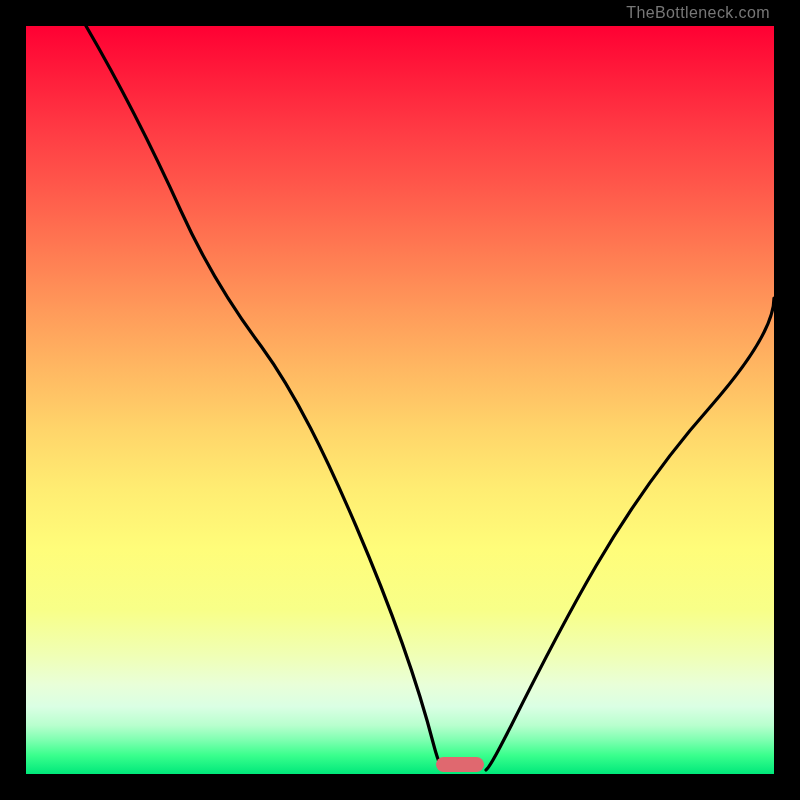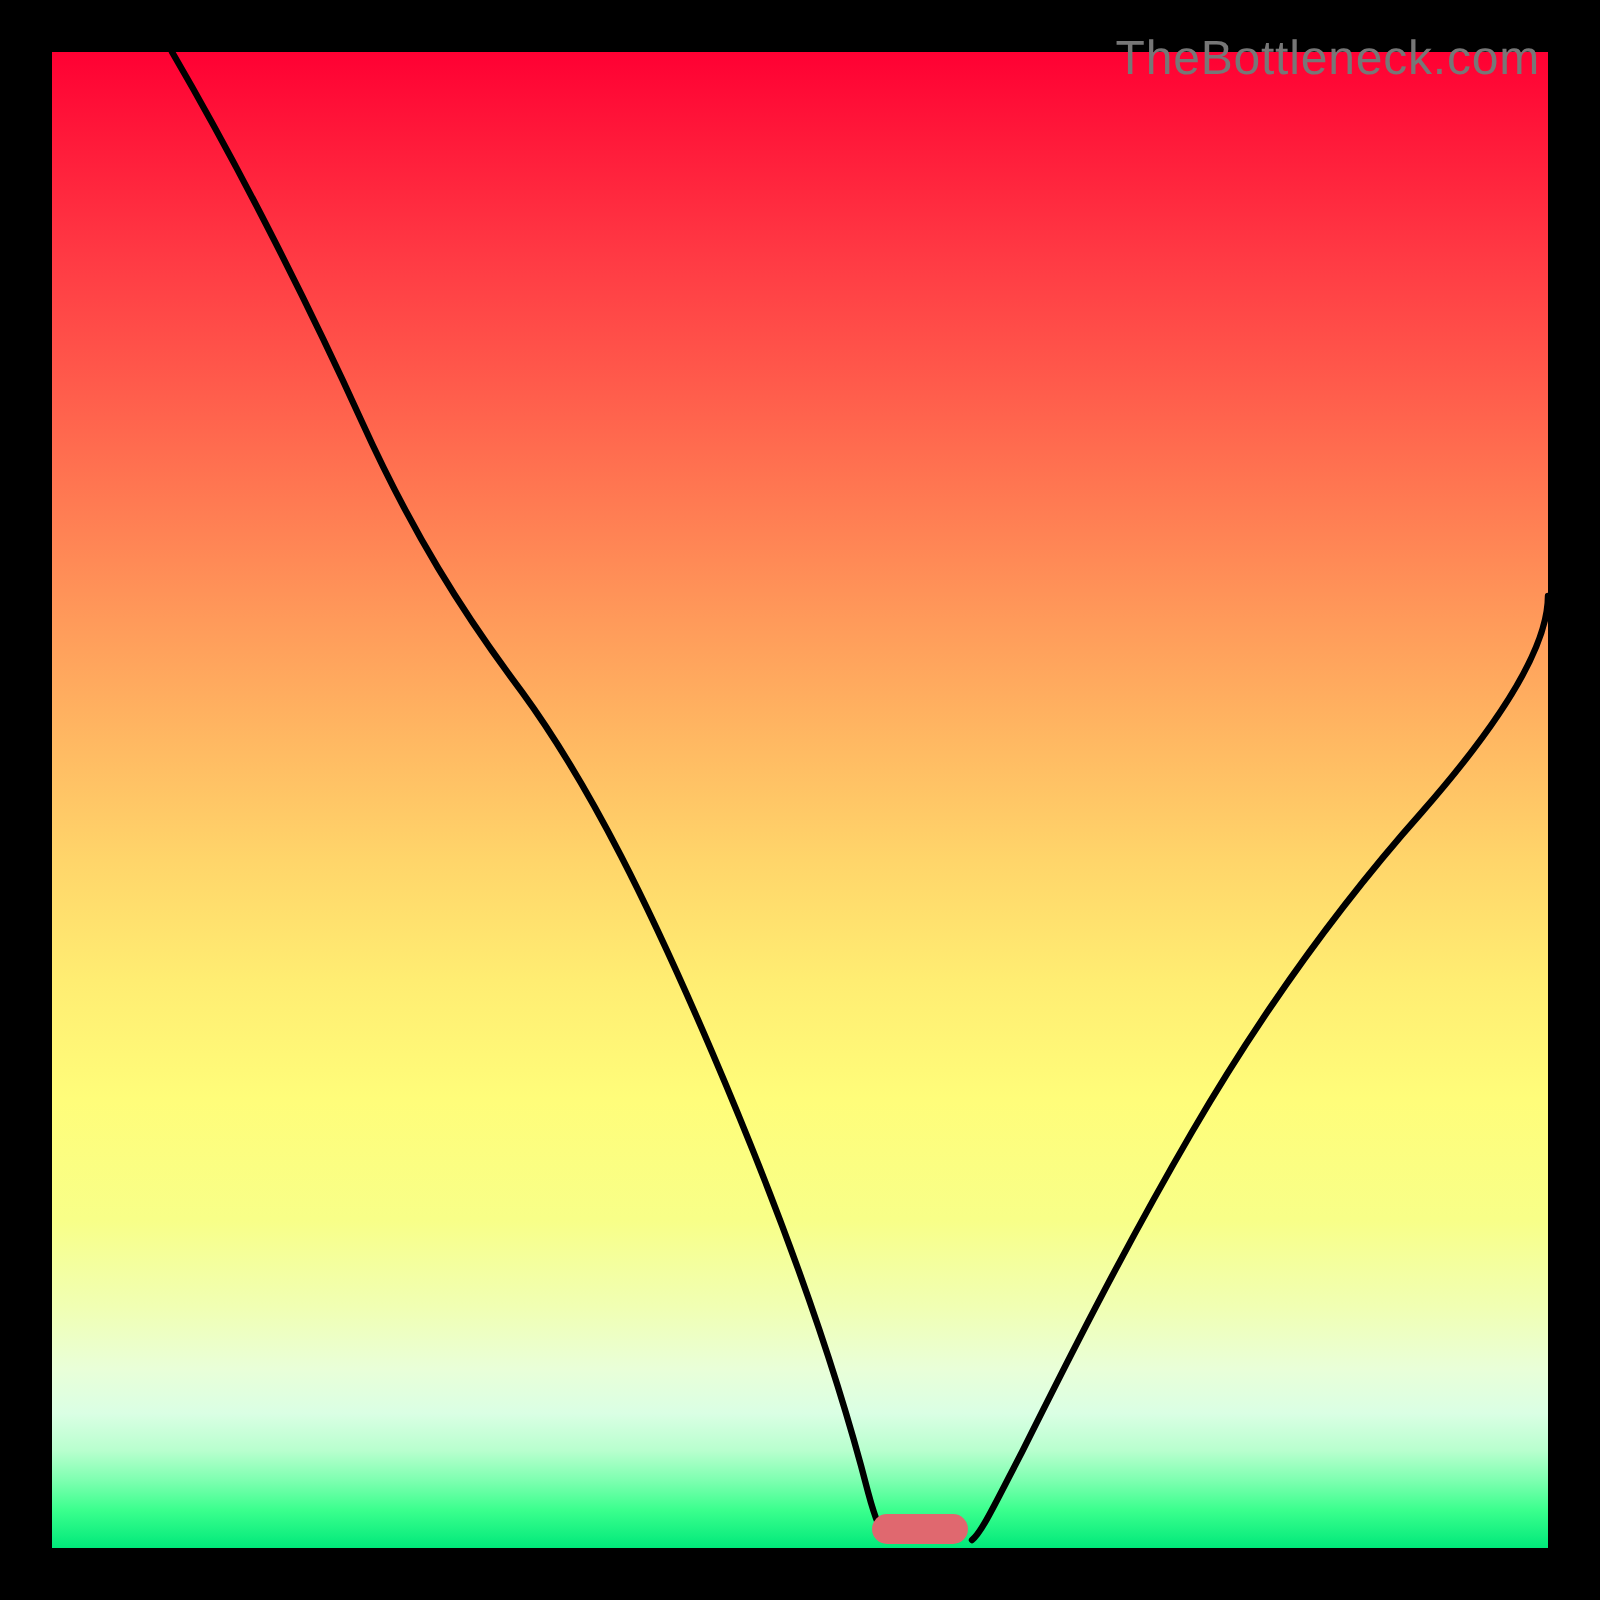--- a/index.html
+++ b/index.html
@@ -53,24 +53,24 @@
     );
   }
   .curve-svg {
     position: absolute;
     inset: 0;
     width: 100%;
     height: 100%;
   }
   .watermark {
     position: absolute;
-    top: 16px;
+    top: 4px;
     right: 30px;
     color: #777;
-    font-size: 24px;
+    font-size: 16px;
     font-weight: 500;
     letter-spacing: 0.4px;
   }
   .marker {
     position: absolute;
     width: 48px;
     height: 15px;
     background: #e0686f;
     border-radius: 8px;
   }

